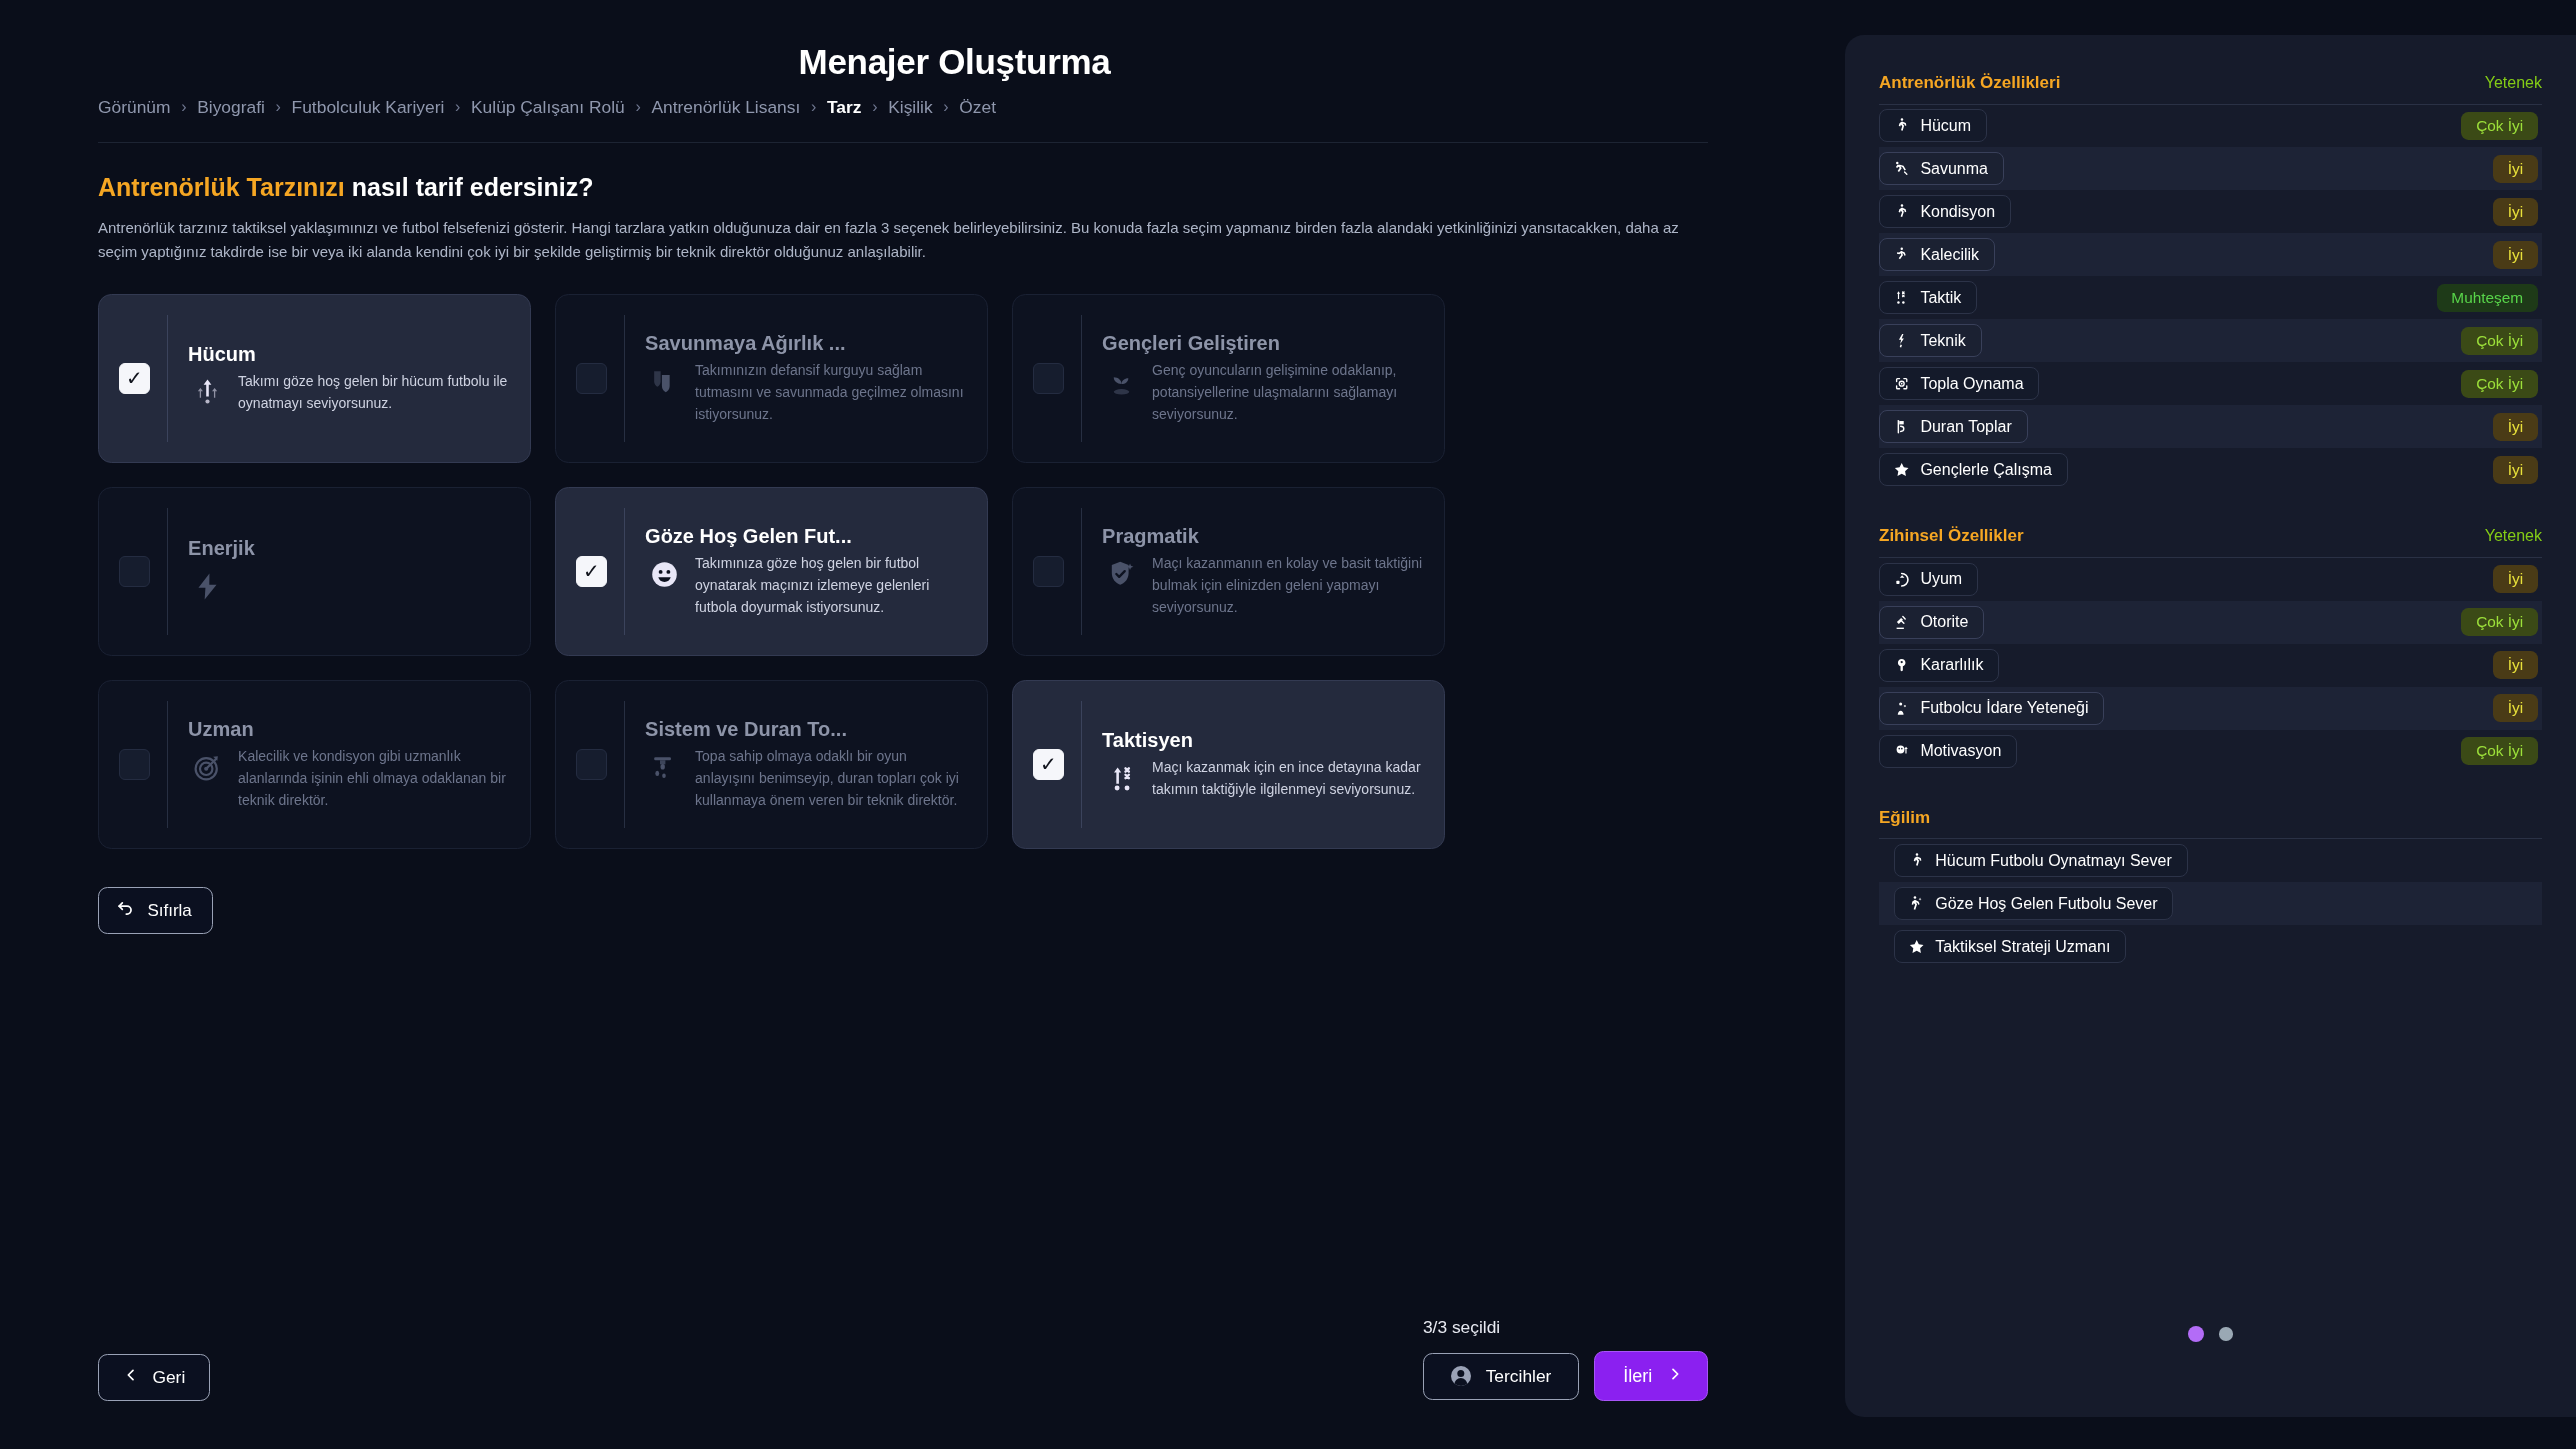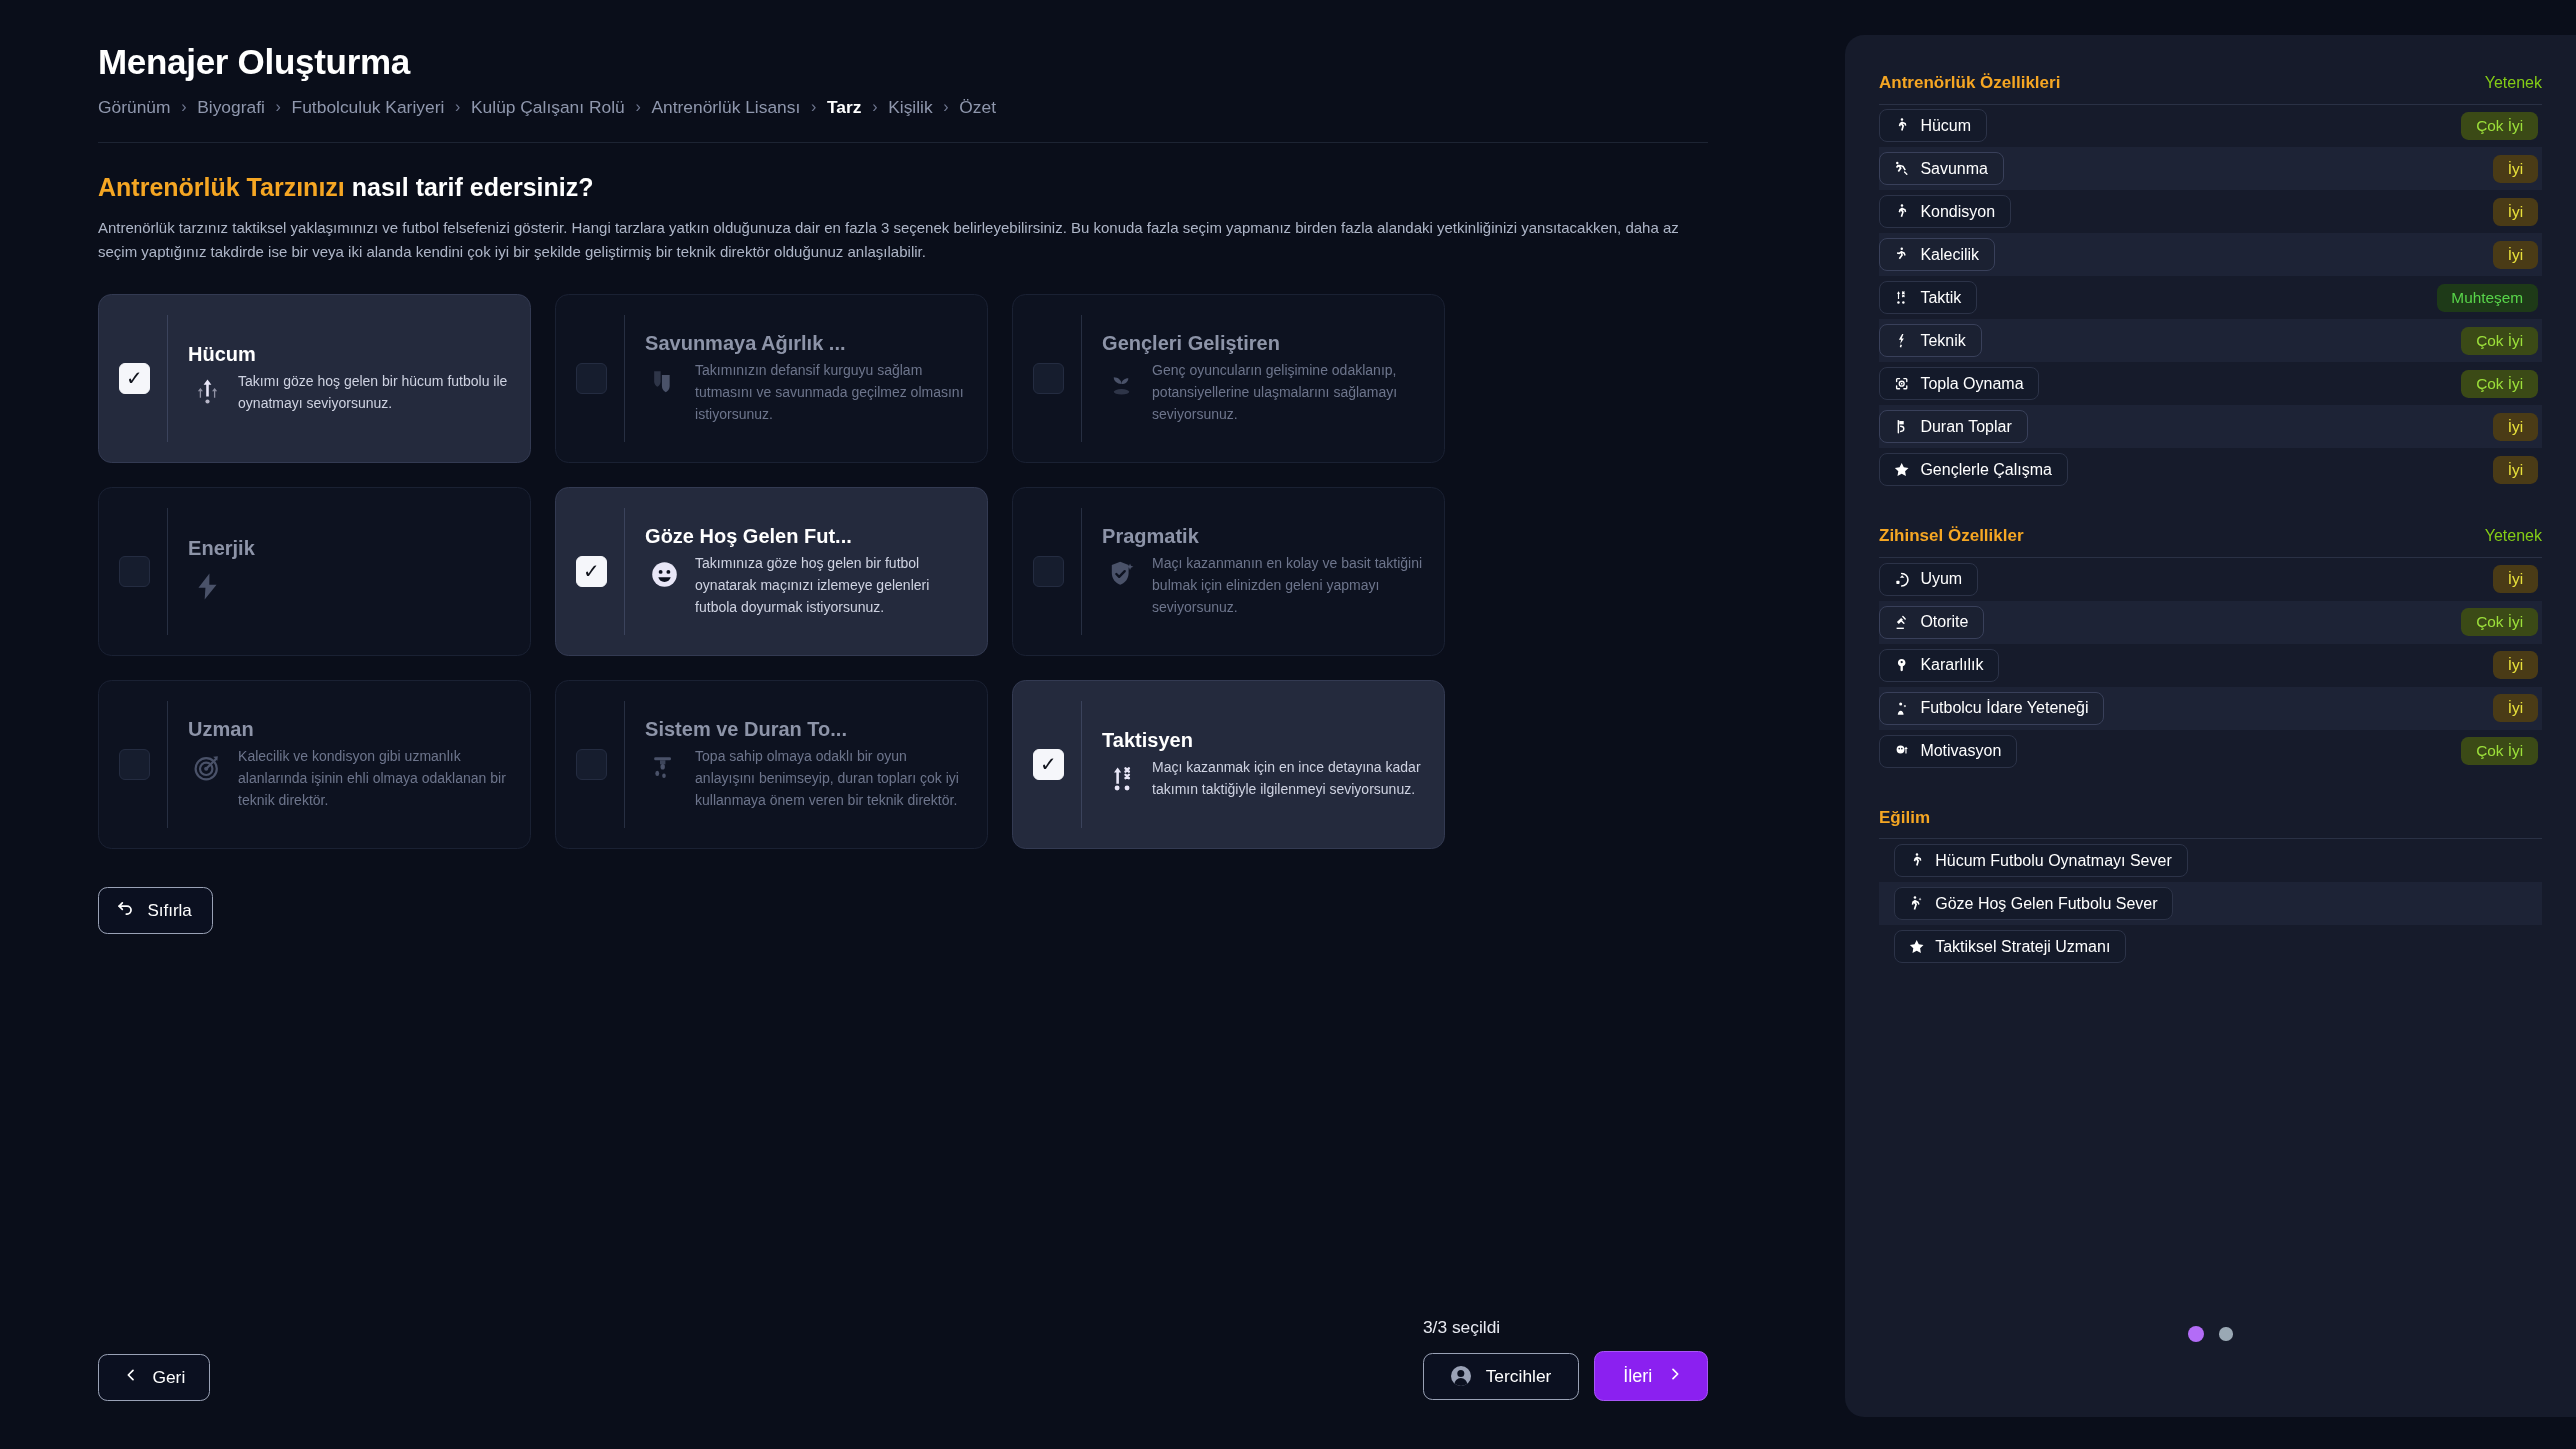--- a/index.html
+++ b/index.html
@@ -13,20 +13,21 @@
 
   
   .main {
     position: relative;
     width: 1811px; height: 1449px;
     padding: 42px 0 0 98px;
   }
   .page-title {
     font-size: 35px; font-weight: 700; color: #ffffff;
     letter-spacing: -0.3px;
+    text-align: center;
   }
   .breadcrumb {
     margin-top: 14.8px;
     display: flex; align-items: center; gap: 0;
     font-size: 17.4px; color: #8f97ad;
   }
   .bc-item { white-space: nowrap; }
   .bc-item.active { color: #ffffff; font-weight: 700; }
   .bc-sep {
     margin: 0 10.7px; color: #6b7punct; color: #6f7790;

